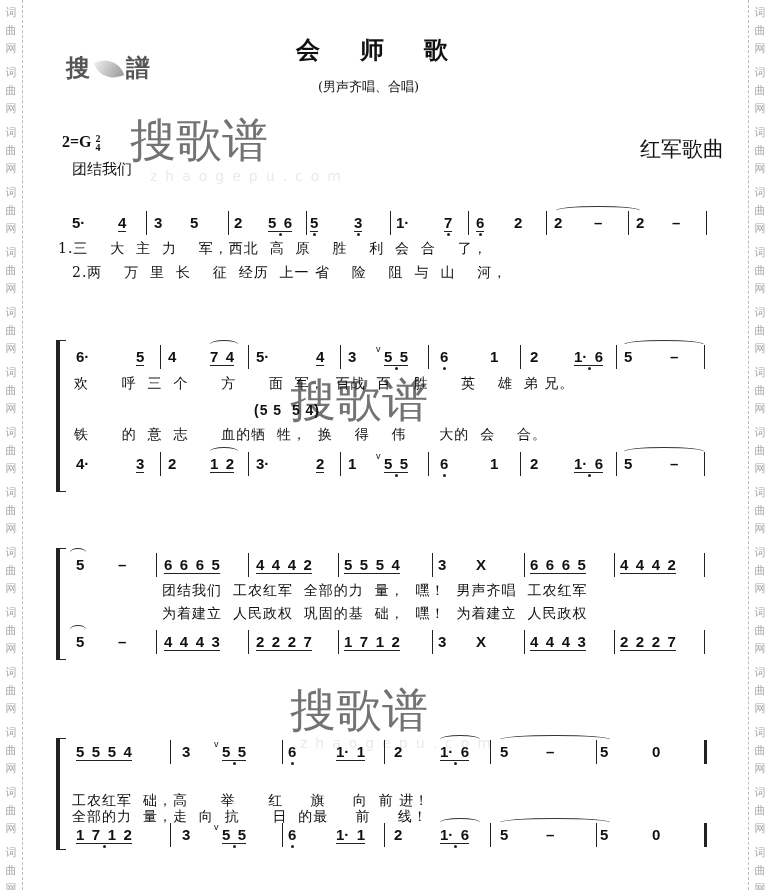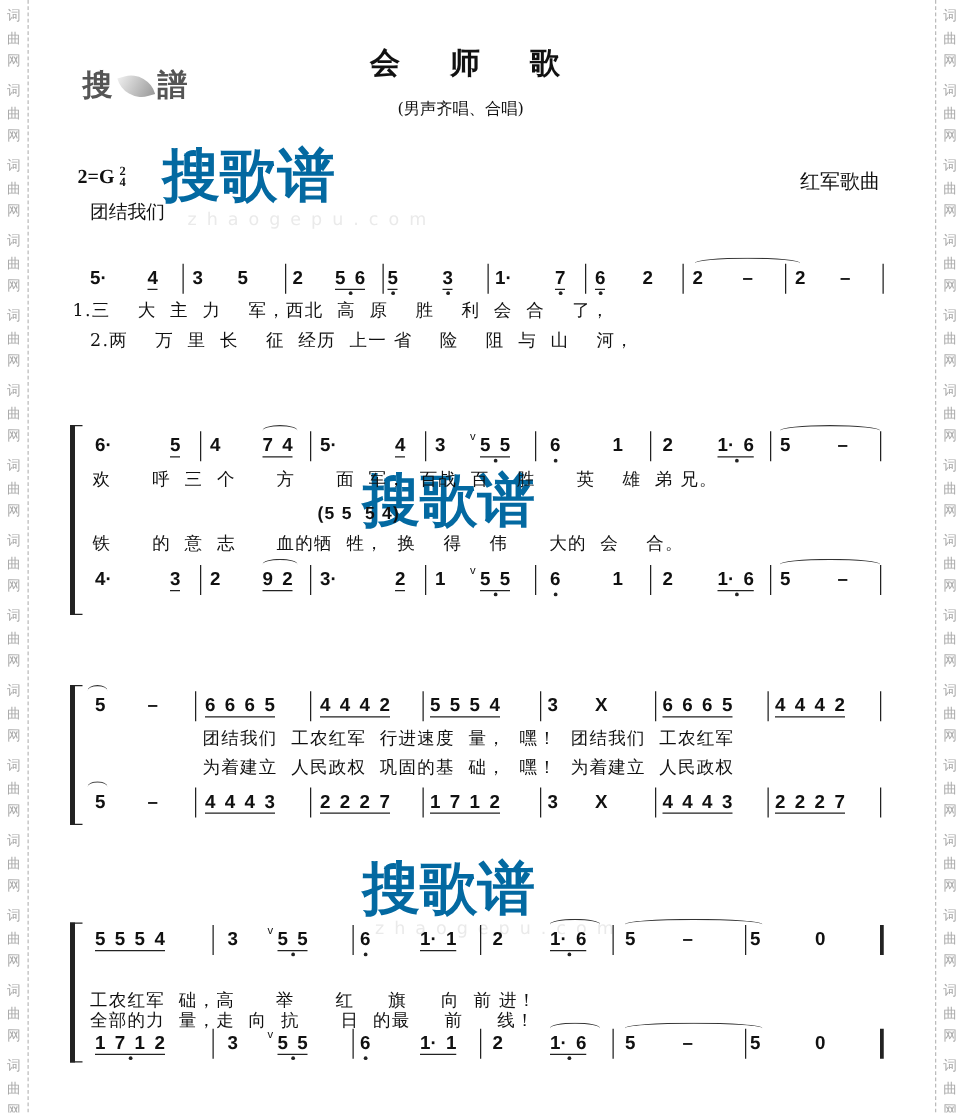--- a/index.html
+++ b/index.html
@@ -8,22 +8,22 @@
   .side.left{left:0;border-right:1px dashed #bbb;}
   .side.right{left:748px;border-left:1px dashed #bbb;}
   .side .wm{position:absolute;left:3px;width:16px;font-size:11px;line-height:18px;color:#aaa;font-family:"DejaVu Sans",sans-serif;text-align:center;}
   .logo{position:absolute;left:66px;top:52px;font-size:24px;font-weight:bold;color:#555;letter-spacing:2px;font-family:"DejaVu Sans",sans-serif;}
   .logo .leaf{display:inline-block;width:26px;height:20px;border-radius:0 20px 0 20px;background:linear-gradient(135deg,#eee,#999);vertical-align:middle;margin:0 4px;transform:rotate(-15deg);}
   .title{position:absolute;left:296px;top:34px;font-size:24px;font-weight:bold;letter-spacing:40px;font-family:"DejaVu Serif",serif;}
   .subtitle{position:absolute;left:318px;top:78px;font-size:13px;font-family:"DejaVu Serif",serif;}
   .key{position:absolute;left:62px;top:133px;font-size:16px;font-weight:bold;font-family:"Liberation Serif",serif;}
   .time{display:inline-block;font-size:10px;line-height:9px;text-align:center;vertical-align:middle;margin-left:4px;}
   .tempo{position:absolute;left:72px;top:160px;font-size:15px;font-family:"DejaVu Sans",sans-serif;}
-  .composer{position:absolute;left:640px;top:135px;font-size:16px;font-family:"DejaVu Serif",serif;}
-  .bgwm{position:absolute;color:#0369a1;font-size:46px;font-weight:bold;font-family:"DejaVu Sans",sans-serif;pointer-events:none;}
+  .composer{position:absolute;left:640px;top:135px;font-size:21px;font-family:"DejaVu Serif",serif;}
+  .bgwm{position:absolute;color:#737373;font-size:46px;font-weight:normal;font-family:"DejaVu Sans",sans-serif;pointer-events:none;}
   .bgwm.small{font-size:14px;letter-spacing:8px;font-weight:normal;color:#eaeaea;}
   .n{position:absolute;font-size:15px;font-weight:bold;font-family:"Liberation Sans",sans-serif;}
   .n.u{border-bottom:1px solid #222;}
   .n.dot::after{content:"";position:absolute;left:50%;bottom:-5px;width:3px;height:3px;margin-left:-1px;background:#222;border-radius:50%;}
   .lyr{position:absolute;font-size:14px;font-family:"DejaVu Serif",serif;letter-spacing:1px;white-space:pre;}
   .bar{position:absolute;width:1px;background:#222;height:24px;}
   .bar.final{width:3px;}
   .tie{position:absolute;border-top:1px solid #333;border-radius:50% 50% 0 0;height:8px;}
   .brace{position:absolute;border-left:4px solid #222;border-top:1px solid #222;border-bottom:1px solid #222;width:6px;}
   .breath{position:absolute;font-size:9px;}
@@ -197,21 +197,21 @@
     <div class="tie" style="left: 624px; width: 80px; top: 340px;"></div>
     <span class="breath" style="left: 376px; top: 344px;">v</span>
   </div>
 <div class="lyr" style="left:74px;top:375px;">欢      呼  三  个      方      面  军，  百战  百    胜      英    雄  弟 兄。</div>
 <div class="lyr" style="left:254px;top:402px;font-family:'Liberation Sans',sans-serif;font-weight:bold;">(5 5  5 4)</div>
 <div class="lyr" style="left:74px;top:426px;">铁      的  意  志      血的牺  牲，  换    得    伟      大的  会    合。</div>
 <div id="sys2l">
     <span class="n" style="left: 76px; top: 455px;">4·</span>
     <span class="n u" style="left: 136px; top: 455px;">3</span>
     <span class="n" style="left: 168px; top: 455px;">2</span>
-    <span class="n u" style="left: 210px; top: 455px;">9 2</span>
+    <span class="n u" style="left: 210px; top: 455px;">1 2</span>
     <span class="n" style="left: 256px; top: 455px;">3·</span>
     <span class="n u" style="left: 316px; top: 455px;">2</span>
     <span class="n" style="left: 348px; top: 455px;">1</span>
     <span class="n u dot" style="left: 384px; top: 455px;">5 5</span>
     <span class="n dot" style="left: 440px; top: 455px;">6</span>
     <span class="n" style="left: 490px; top: 455px;">1</span>
     <span class="n" style="left: 530px; top: 455px;">2</span>
     <span class="n u dot" style="left: 574px; top: 455px;">1· 6</span>
     <span class="n" style="left: 624px; top: 455px;">5</span>
     <span class="n" style="left: 670px; top: 455px;">–</span>
@@ -240,21 +240,21 @@
     <span class="n u" style="left: 620px; top: 556px;">4 4 4 2</span>
     <div class="bar" style="left: 156px; top: 553px;"></div>
     <div class="bar" style="left: 248px; top: 553px;"></div>
     <div class="bar" style="left: 338px; top: 553px;"></div>
     <div class="bar" style="left: 432px; top: 553px;"></div>
     <div class="bar" style="left: 524px; top: 553px;"></div>
     <div class="bar" style="left: 614px; top: 553px;"></div>
     <div class="bar" style="left: 704px; top: 553px;"></div>
     <div class="tie" style="left: 70px; width: 16px; top: 548px;"></div>
   </div>
-<div class="lyr" style="left:162px;top:582px;">团结我们  工农红军  行进速度  量，  嘿！  团结我们  工农红军</div>
+<div class="lyr" style="left:162px;top:582px;">团结我们  工农红军  全部的力  量，  嘿！  男声齐唱  工农红军</div>
 <div class="lyr" style="left:162px;top:605px;">为着建立  人民政权  巩固的基  础，  嘿！  为着建立  人民政权</div>
 <div id="sys3l">
     <span class="n" style="left: 76px; top: 633px;">5</span>
     <span class="n" style="left: 118px; top: 633px;">–</span>
     <span class="n u" style="left: 164px; top: 633px;">4 4 4 3</span>
     <span class="n u" style="left: 256px; top: 633px;">2 2 2 7</span>
     <span class="n u" style="left: 344px; top: 633px;">1 7 1 2</span>
     <span class="n" style="left: 438px; top: 633px;">3</span>
     <span class="n" style="left: 476px; top: 633px;">X</span>
     <span class="n u" style="left: 530px; top: 633px;">4 4 4 3</span>

